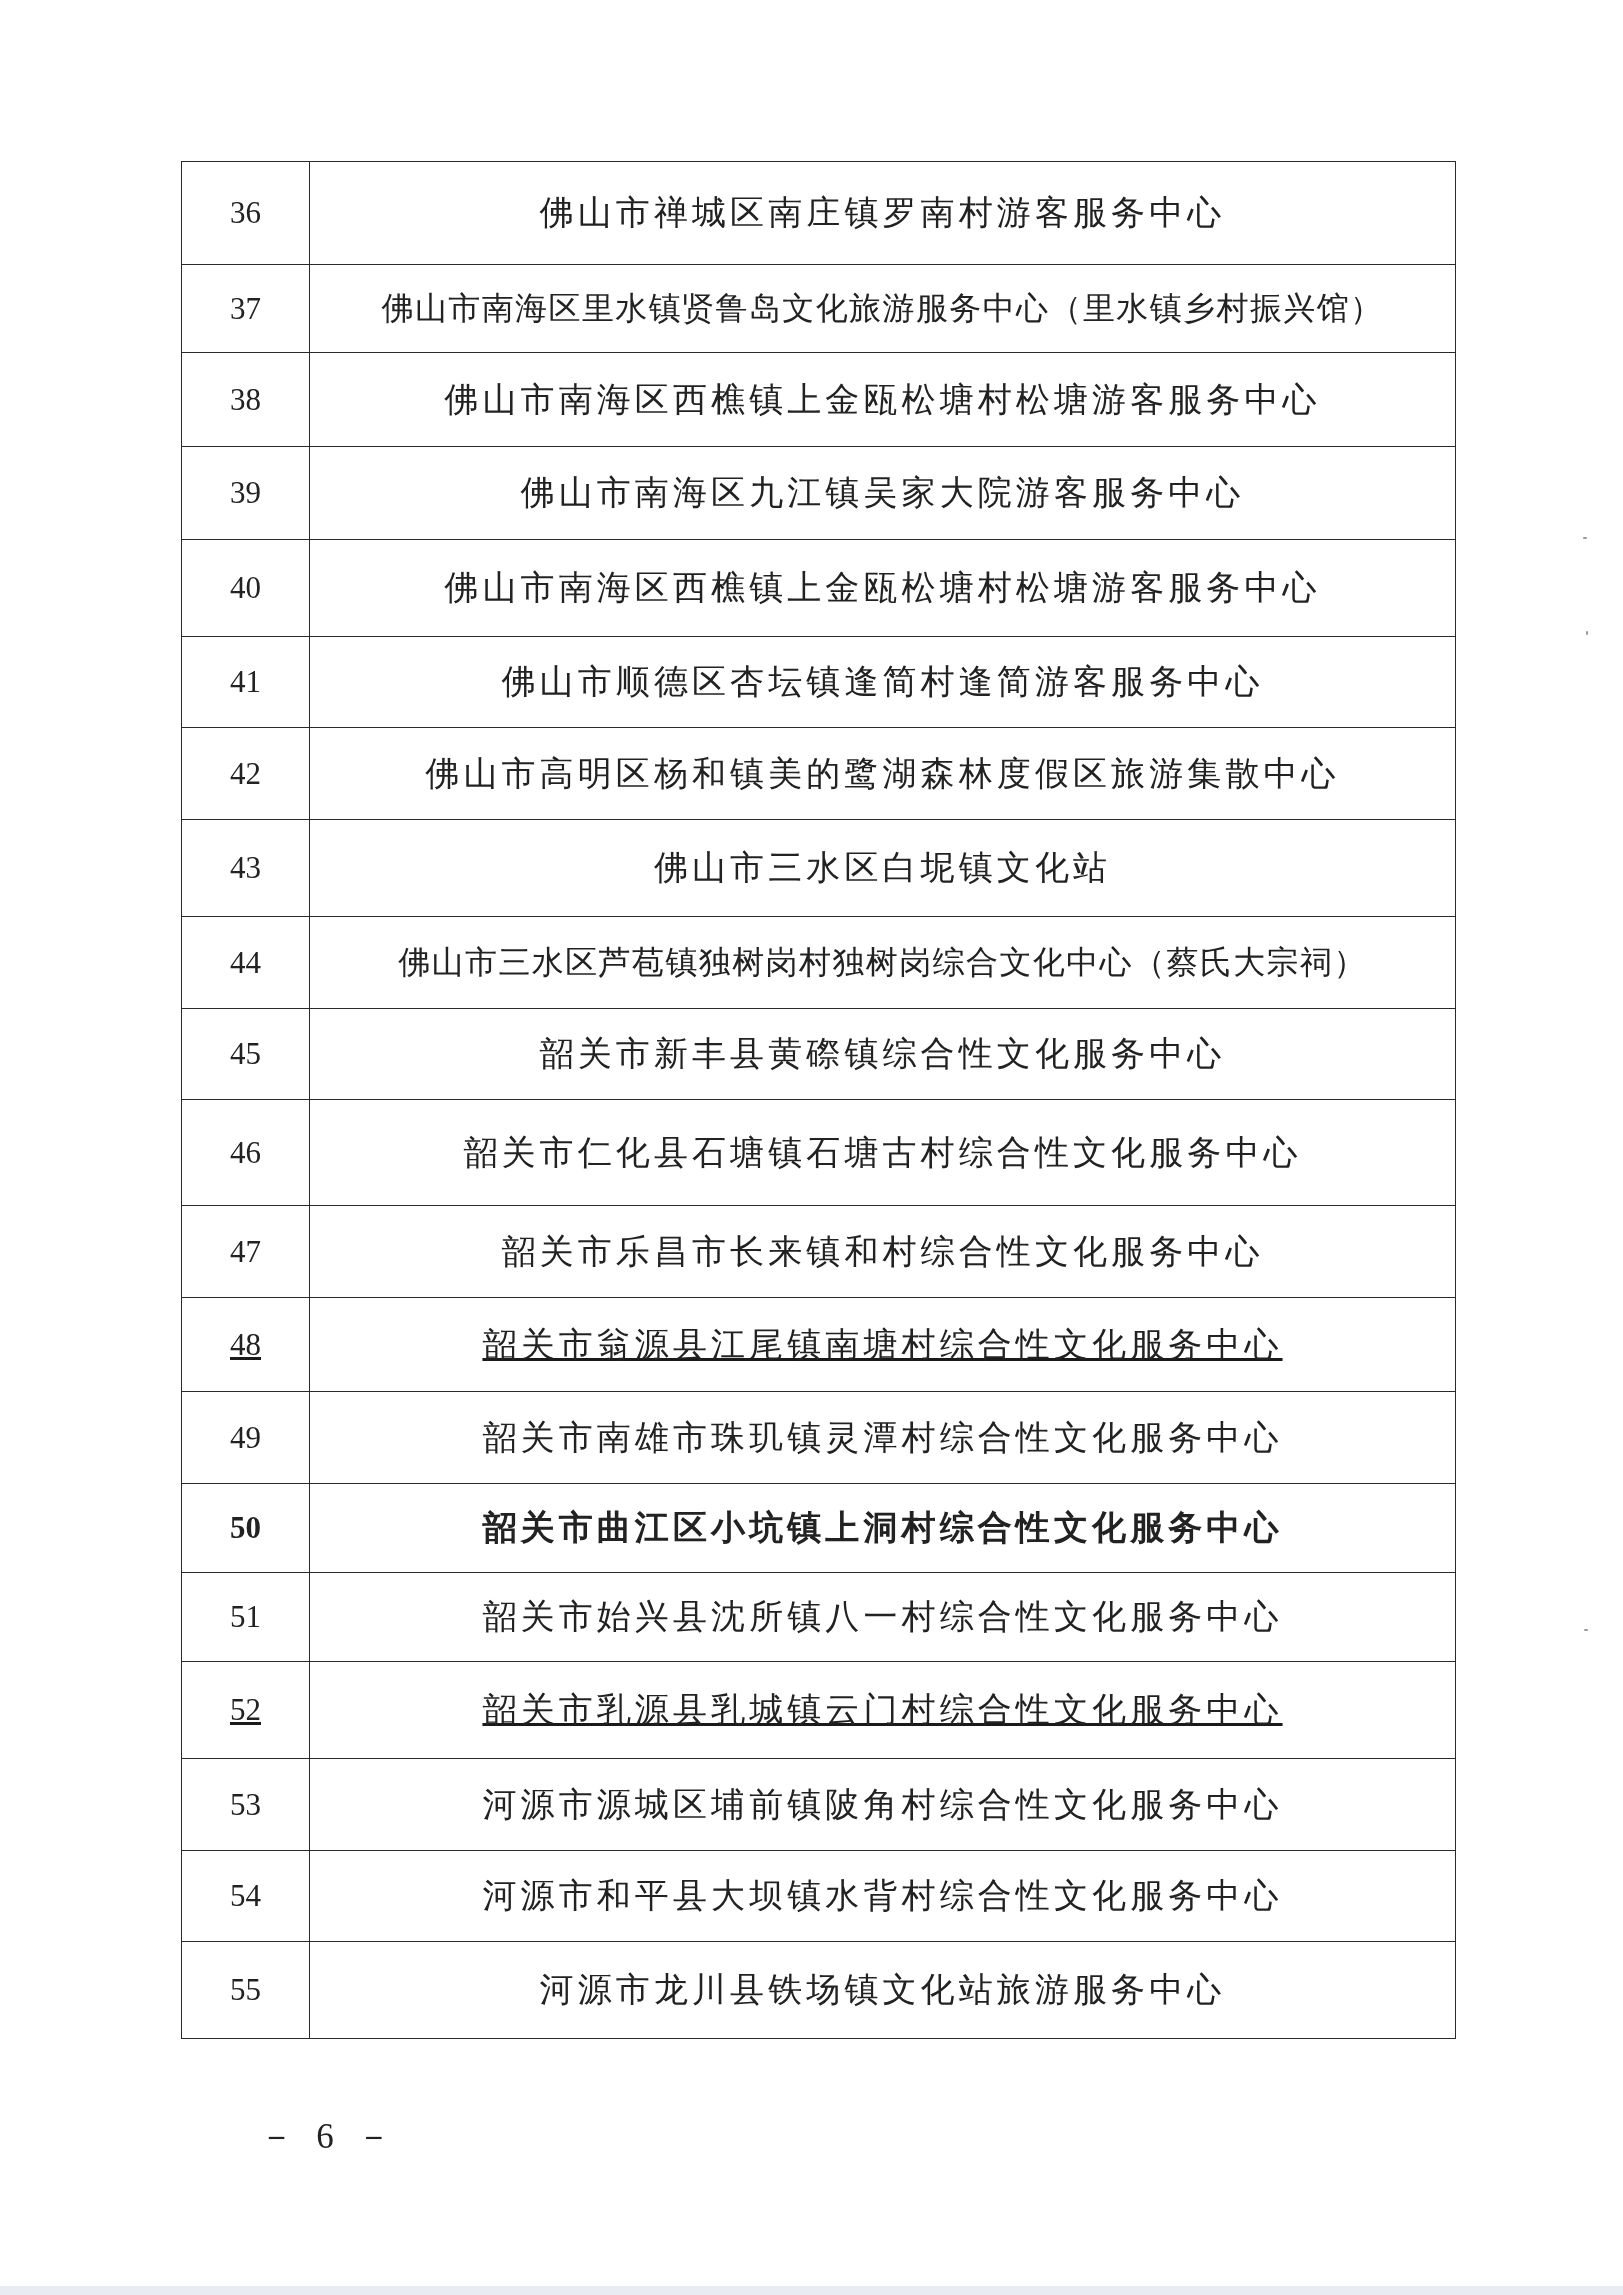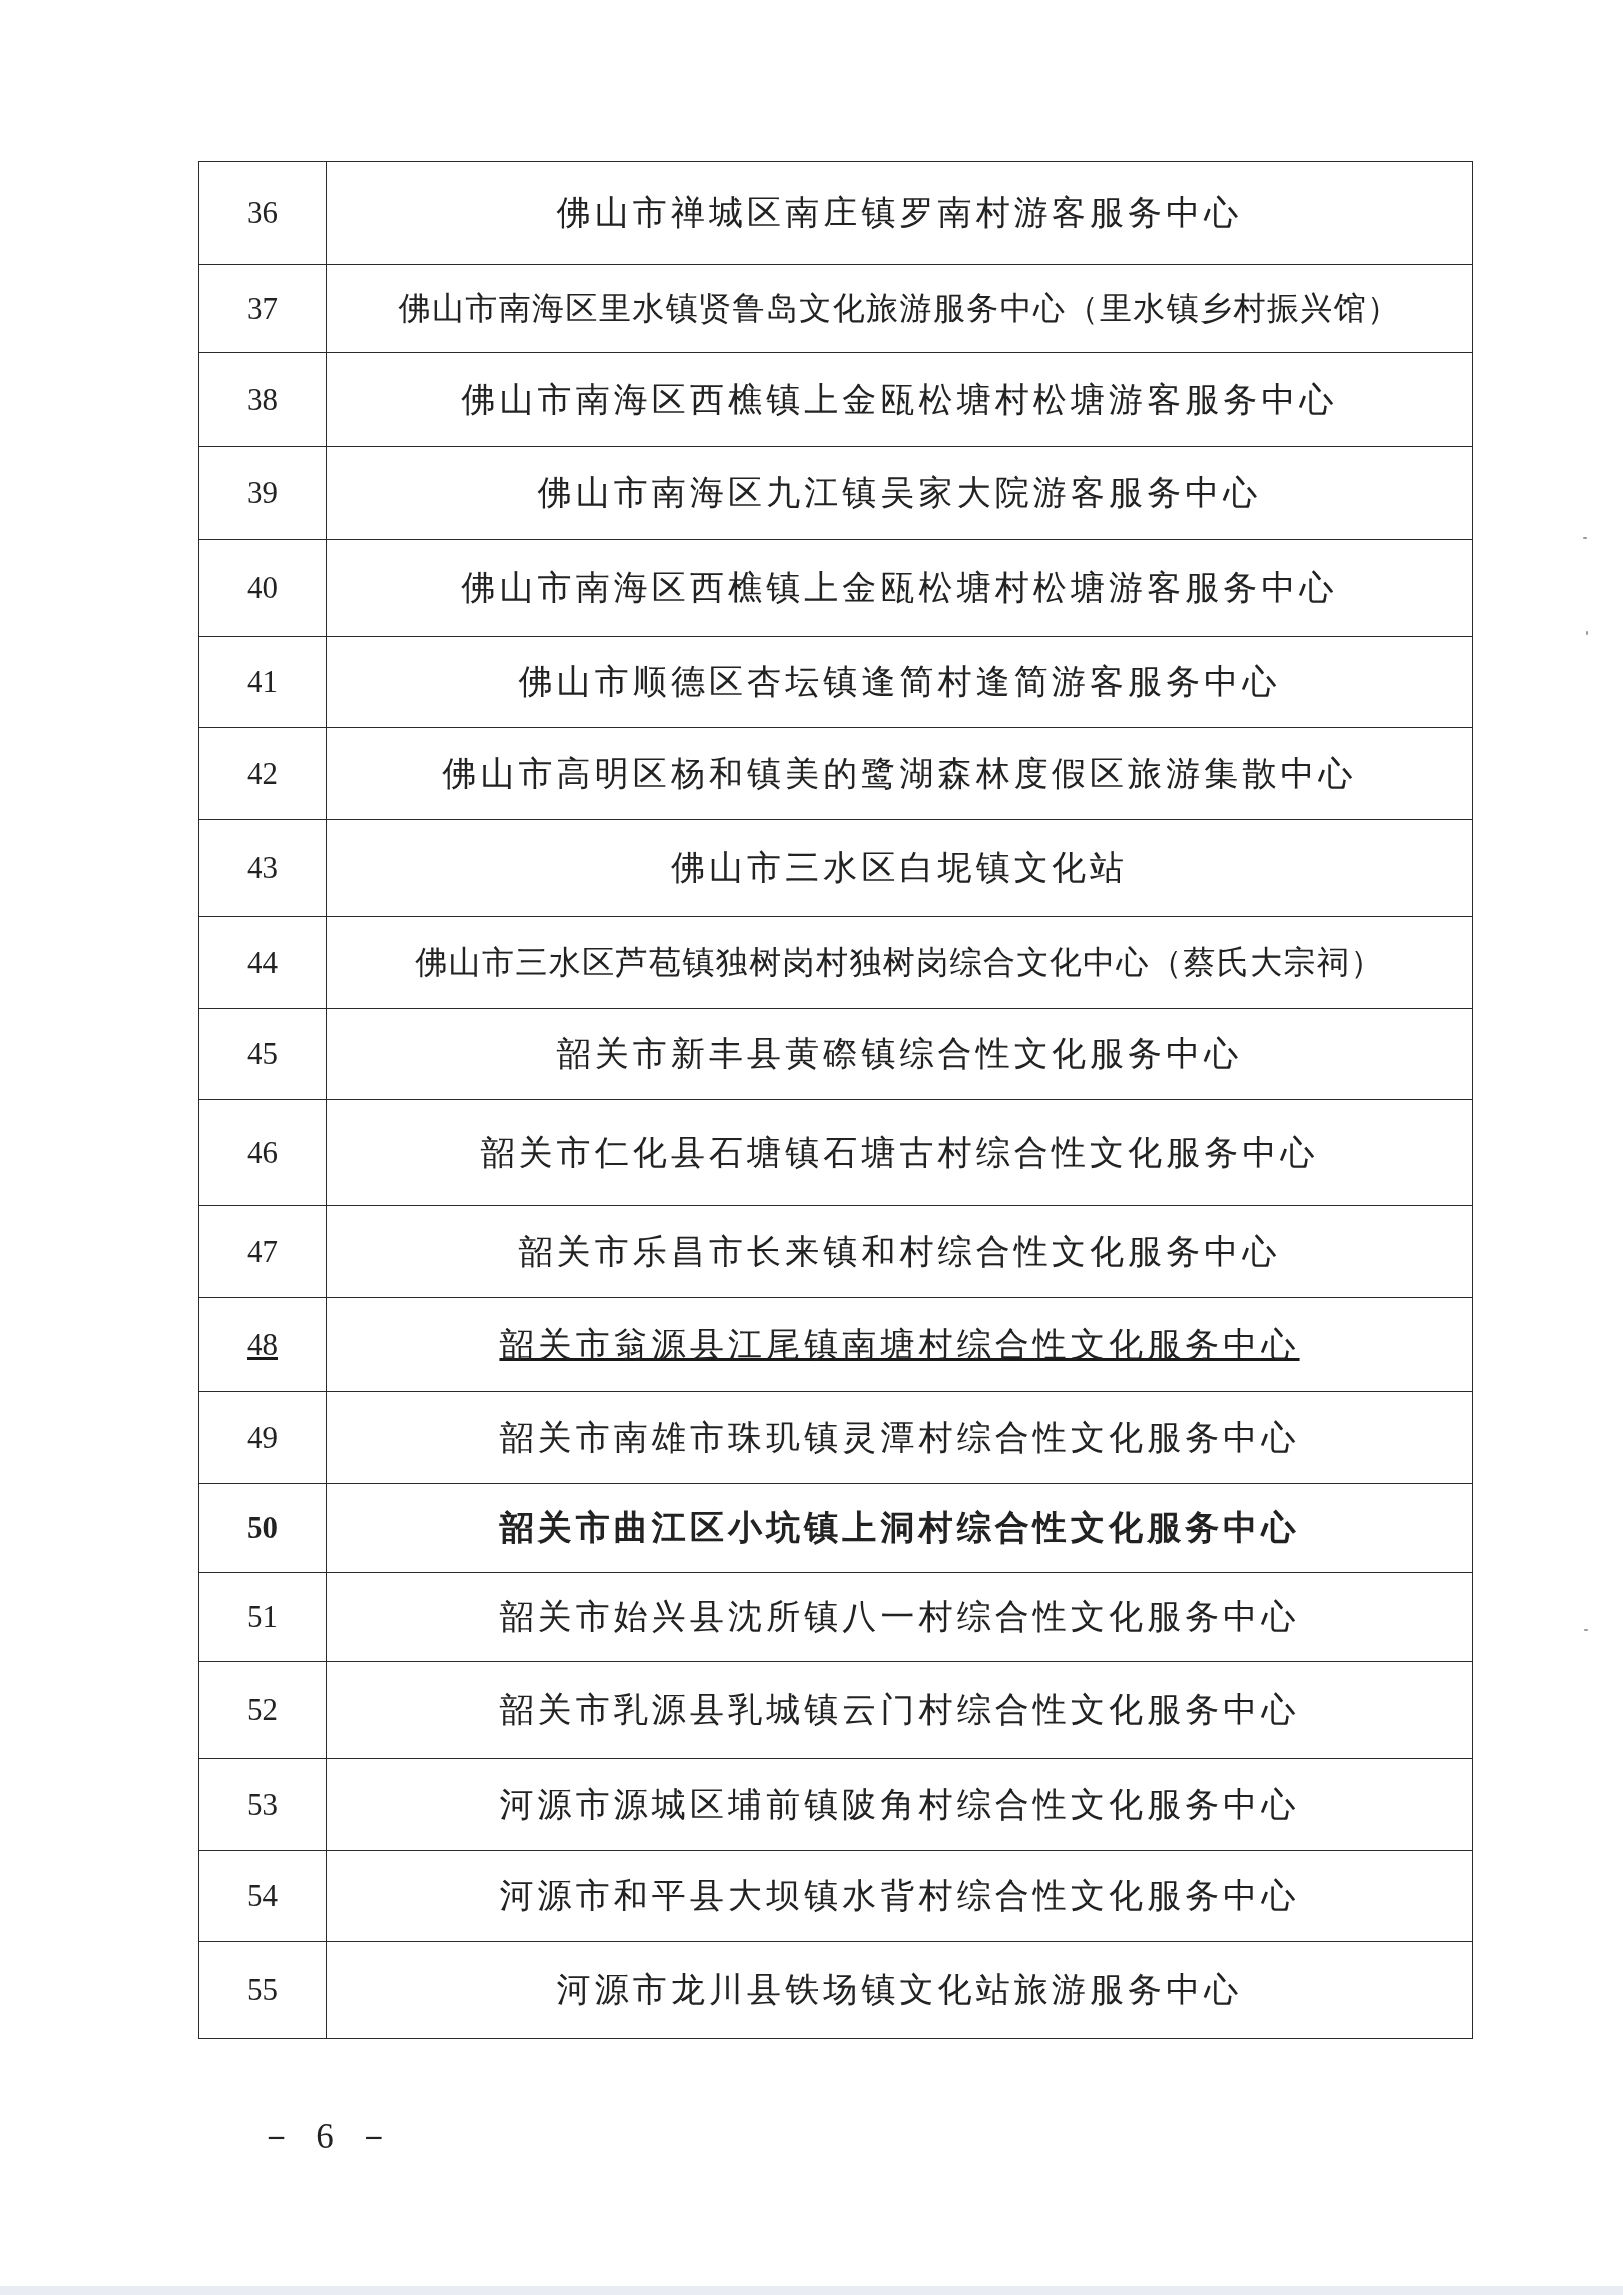--- a/index.html
+++ b/index.html
@@ -4,21 +4,21 @@
 <style>
   html, body { margin:0; padding:0; }
   body {
     width:1624px; height:2295px; background:#ffffff; position:relative; overflow:hidden;
     font-family: "DejaVu Serif", "Liberation Serif", serif; color:#1a1a1a;
   }
   .page-bottom-strip {
     position:absolute; left:0; right:0; bottom:0; height:9.5px; background:#e9edf3;
   }
   table.list {
-    position:absolute; left:198px; top:161px; width:1275px;
+    position:absolute; left:181px; top:161px; width:1275px;
     border-collapse:collapse; table-layout:fixed;padding-left:40px;
   }
   table.list td {
     border:1.4px solid #2a2a2a; text-align:center; vertical-align:middle;
     padding:0; overflow:hidden; white-space:nowrap;
   }
   td.num {
     width:127px; font-family:"Liberation Serif", "DejaVu Serif", serif;
     font-size:31px; color:#222;
   }
@@ -97,21 +97,21 @@
         <td class="name">韶关市南雄市珠玑镇灵潭村综合性文化服务中心</td>
       </tr>
       <tr style="height: 89px; font-weight: bold;">
         <td class="num">50</td>
         <td class="name">韶关市曲江区小坑镇上洞村综合性文化服务中心</td>
       </tr>
       <tr style="height: 89px;">
         <td class="num">51</td>
         <td class="name">韶关市始兴县沈所镇八一村综合性文化服务中心</td>
       </tr>
-      <tr style="height: 97px;">
+      <tr style="height: 97px; text-decoration: underline;">
         <td class="num">52</td>
         <td class="name">韶关市乳源县乳城镇云门村综合性文化服务中心</td>
       </tr>
       <tr style="height: 92px;">
         <td class="num">53</td>
         <td class="name">河源市源城区埔前镇陂角村综合性文化服务中心</td>
       </tr>
       <tr style="height: 91px;">
         <td class="num">54</td>
         <td class="name">河源市和平县大坝镇水背村综合性文化服务中心</td>

